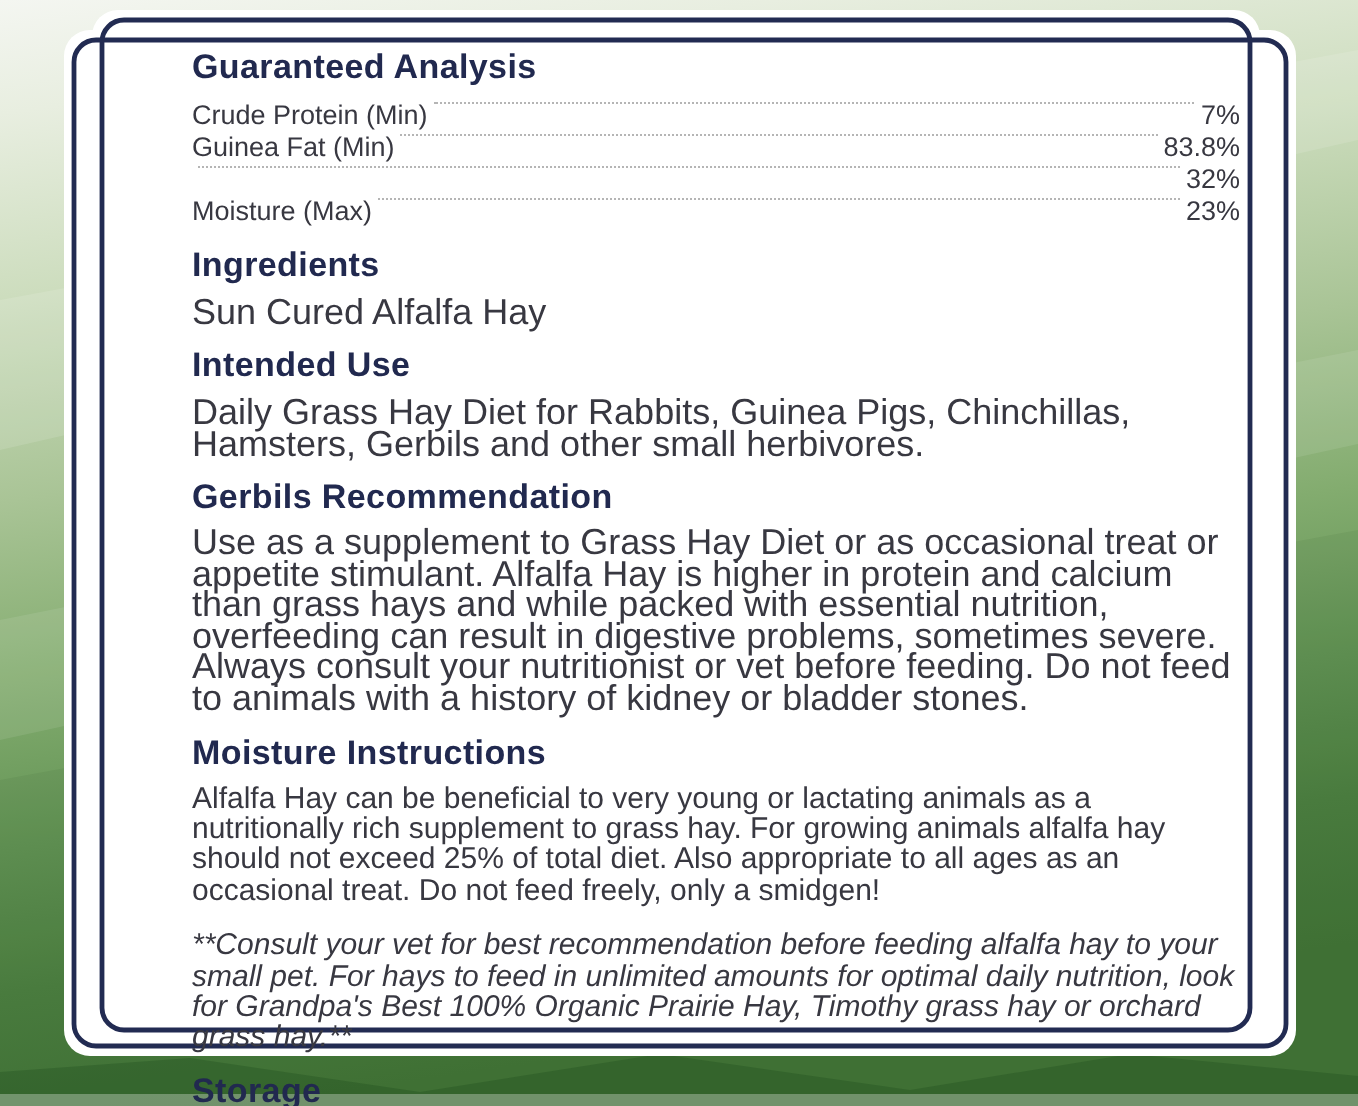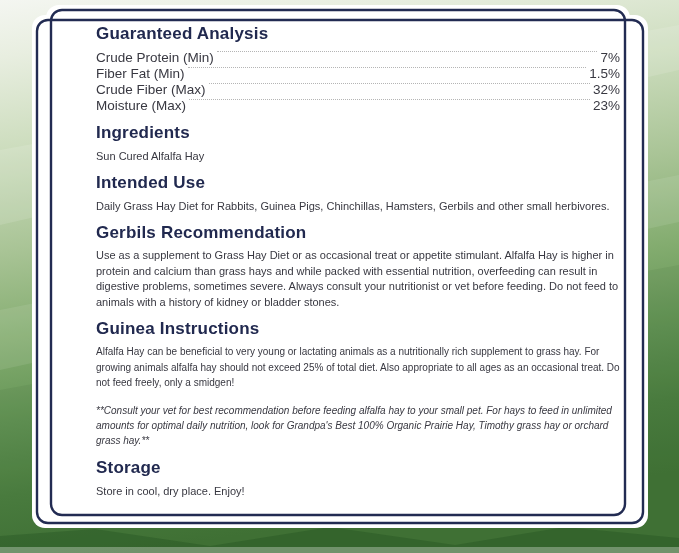--- a/index.html
+++ b/index.html
@@ -19,26 +19,26 @@
   .section-heading{
     font-size:17px;
     font-weight:bold;
     color:#21294f;
     letter-spacing:.2px;
     line-height:20px;
     margin:9px 0 5px 0;
   }
   .section-heading.first{margin-top:0;margin-bottom:6px;}
   .body-text{
-    font-size:11px;
+    font-size:18px;
     line-height:16px;
     margin:0;
   }
   .body-text.tight{line-height:15.6px;}
-  .body-text.small{font-size:10px;line-height:15.4px;}
+  .body-text.small{font-size:15px;line-height:15.4px;}
   .note-text{margin-top:12px;font-style:italic;}
   .ga-table{margin:0 0 2px 0;}
   .ga-row{
     display:flex;
     align-items:flex-start;
     font-size:13.5px;
     line-height:16px;
     height:16px;
   }
   .ga-label{white-space:nowrap;}
@@ -87,46 +87,45 @@
   <div id="content">
 
     <div class="section-heading first">Guaranteed Analysis</div>
     <div class="ga-table">
       <div class="ga-row">
         <span class="ga-label">Crude Protein (Min)</span>
         <span class="ga-leader"></span>
         <span class="ga-value">7%</span>
       </div>
       <div class="ga-row">
-        <span class="ga-label">Fiber Fat (Min)</span>
+        <span class="ga-label">Guinea Fat (Min)</span>
         <span class="ga-leader"></span>
-        <span class="ga-value">1.5%</span>
+        <span class="ga-value">83.8%</span>
       </div>
       <div class="ga-row">
-        <span class="ga-label">Crude Fiber (Max)</span>
         <span class="ga-leader"></span>
         <span class="ga-value">32%</span>
       </div>
       <div class="ga-row">
         <span class="ga-label">Moisture (Max)</span>
         <span class="ga-leader"></span>
         <span class="ga-value">23%</span>
       </div>
     </div>
 
     <div class="section-heading">Ingredients</div>
     <p class="body-text">Sun Cured Alfalfa Hay</p>
 
     <div class="section-heading">Intended Use</div>
     <p class="body-text">Daily Grass Hay Diet for Rabbits, Guinea Pigs, Chinchillas, Hamsters, Gerbils and other small herbivores.</p>
 
     <div class="section-heading">Gerbils Recommendation</div>
     <p class="body-text tight">Use as a supplement to Grass Hay Diet or as occasional treat or appetite stimulant. Alfalfa Hay is higher in protein and calcium than grass hays and while packed with essential nutrition, overfeeding can result in digestive problems, sometimes severe. Always consult your nutritionist or vet before feeding. Do not feed to animals with a history of kidney or bladder stones.</p>
 
-    <div class="section-heading">Guinea Instructions</div>
+    <div class="section-heading">Moisture Instructions</div>
     <p class="body-text small">Alfalfa Hay can be beneficial to very young or lactating animals as a nutritionally rich supplement to grass hay. For growing animals alfalfa hay should not exceed 25% of total diet. Also appropriate to all ages as an occasional treat. Do not feed freely, only a smidgen!</p>
     <p class="body-text small note-text">**Consult your vet for best recommendation before feeding alfalfa hay to your small pet. For hays to feed in unlimited amounts for optimal daily nutrition, look for Grandpa's Best 100% Organic Prairie Hay, Timothy grass hay or orchard grass hay.**</p>
 
     <div class="section-heading">Storage</div>
     <p class="body-text">Store in cool, dry place. Enjoy!</p>
 
   </div>
 </div>
 
 </body></html>

